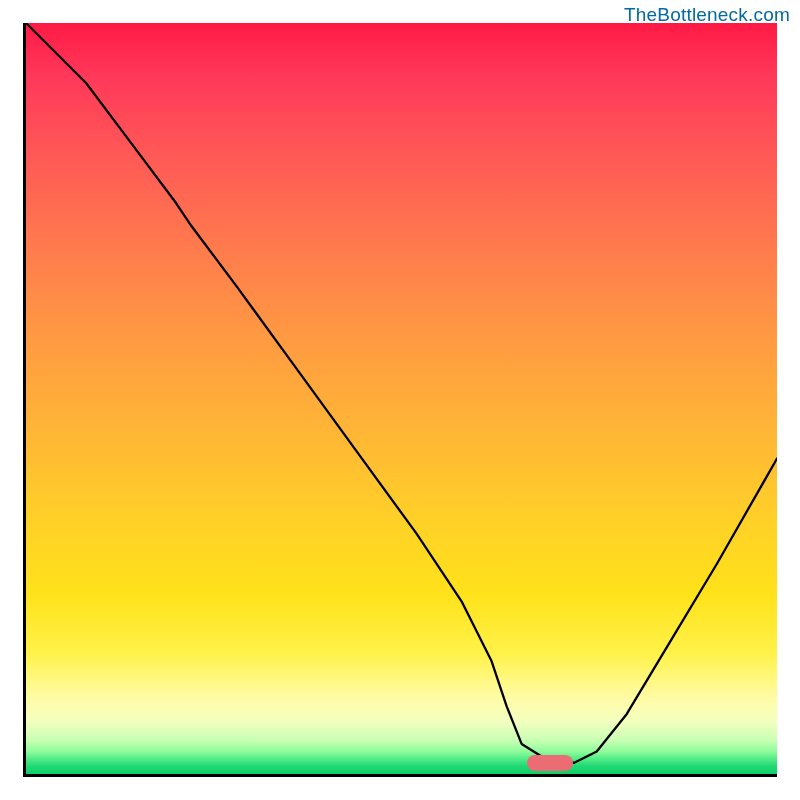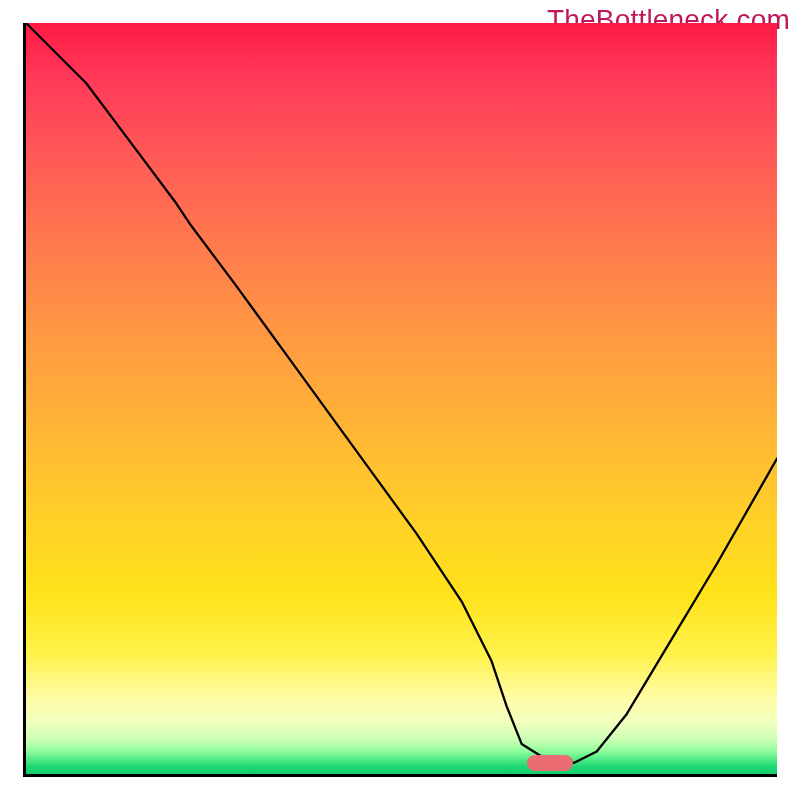--- a/index.html
+++ b/index.html
@@ -13,23 +13,23 @@
   }
   .canvas {
     position: relative;
     width: 800px;
     height: 800px;
   }
   .watermark {
     position: absolute;
     top: 4px;
     right: 10px;
-    font-size: 28px;
+    font-size: 19px;
     font-weight: 500;
-    color: #be185d;
+    color: #0369a1;
     letter-spacing: 0.2px;
     pointer-events: none;
   }
   .plot-area {
     position: absolute;
     left: 23px;
     top: 23px;
     width: 754px;
     height: 754px;
     border-bottom: 3px solid #000;

